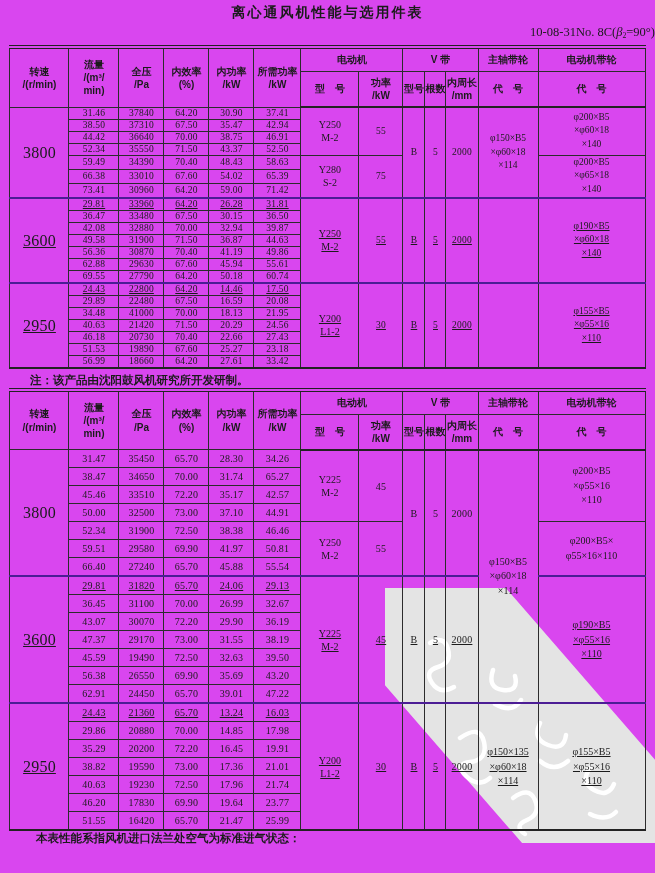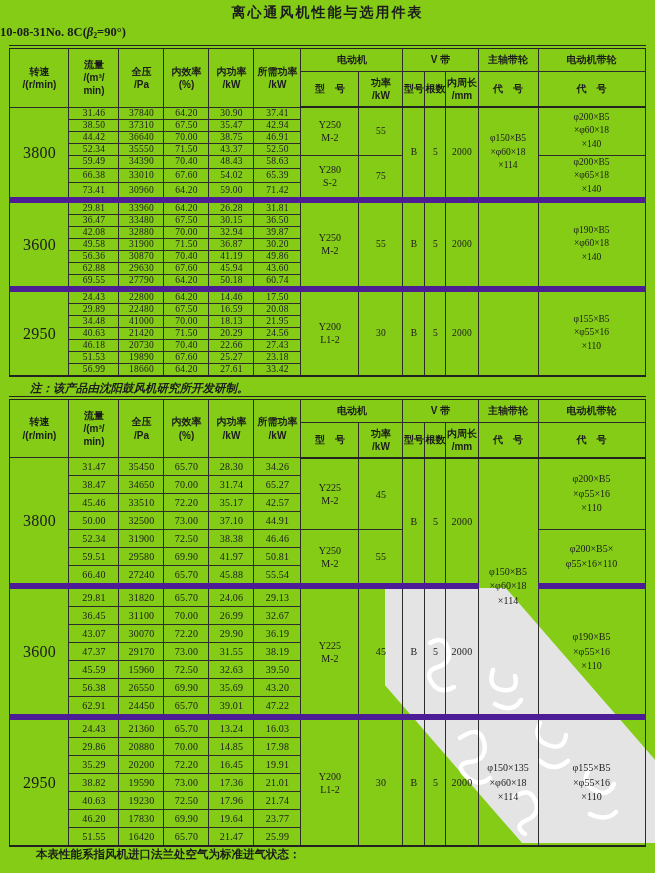--- a/index.html
+++ b/index.html
@@ -1,38 +1,38 @@
 <!DOCTYPE html>
 <html><head>
 <meta charset="utf-8">
 <style>
   html,body{margin:0;padding:0;background:#ffffff;}
   body{width:655px;height:873px;font-family:"Liberation Serif","DejaVu Serif",serif;color:#1b1b1b;}
-  .doc{position:relative;width:655px;height:873px;overflow:hidden;background:#84cc16;}
+  .doc{position:relative;width:655px;height:873px;overflow:hidden;background:#d946ef;}
   .watermark{position:absolute;left:385px;top:588px;z-index:0;pointer-events:none;}
   .title{position:relative;z-index:1;text-align:center;font-weight:bold;font-size:14px;letter-spacing:2px;padding-top:4px;}
-  .subtitle{position:relative;z-index:1;text-align:left;font-weight:bold;font-size:12.5px;margin:3px 0 5px 0;}
+  .subtitle{position:relative;z-index:1;text-align:right;font-weight:normal;font-size:12.5px;margin:3px 0 5px 0;}
   .it{font-style:italic;}
   .sb{font-size:0.62em;vertical-align:-0.25em;}
   table.perf{position:relative;z-index:1;border-collapse:collapse;table-layout:fixed;width:635px;margin:0 auto;
     border-left:1.5px solid #222;border-right:1.5px solid #222;
     border-top:4px double #222;border-bottom:2.5px solid #222;background:transparent;}
   table.perf td{border:1px solid #2c2c2c;text-align:center;vertical-align:middle;padding:0;overflow:hidden;}
   thead td{font-weight:bold;font-size:10px;line-height:1.12;font-family:"Liberation Sans","DejaVu Sans",sans-serif;}
   thead tr.hr1 td{height:22px;}
   thead tr.hr2 td{height:34px;border-bottom:2px solid #222;}
-  tr.blk td{border-top:6px solid #4c1d95;}
+  tr.blk td{border-top:2px solid #4c1d95;text-decoration:underline;}
   .t1 tbody td{font-size:9.5px;height:11px;line-height:11px;}
   .t2 tbody td{font-size:10px;height:17px;line-height:17px;}
   tbody td.num{letter-spacing:0.2px;}
   tbody td.speed{font-size:16px;}
   tbody td.model{font-size:10px;font-family:"Liberation Serif","DejaVu Serif",serif;}
   .ln{line-height:1.32;}
   .pulley .ln{line-height:1.45;text-align:center;}
-  .note{position:relative;z-index:1;font-size:11.5px;font-weight:bold;margin:4px 0 0 30px;font-style:italic;}
+  .note{position:relative;z-index:1;font-size:11.5px;font-weight:bold;margin:4px 0 0 30px;}
   .foot1{position:relative;z-index:1;font-size:11.5px;font-weight:bold;margin:0 0 0 36px;}
 </style>
 </head>
 <body>
 
 <div class="doc">
 
   <svg class="watermark" width="270" height="255" viewBox="0 0 270 255">
     <g transform="rotate(49 130 128)">
       <rect x="-60" y="51" width="380" height="155" rx="26" fill="#e4e4e4"></rect>
@@ -228,35 +228,35 @@
           <td class="num">32880</td>
           <td class="num">70.00</td>
           <td class="num">32.94</td>
           <td class="num">39.87</td>
         </tr>
         <tr>
           <td class="num">49.58</td>
           <td class="num">31900</td>
           <td class="num">71.50</td>
           <td class="num">36.87</td>
-          <td class="num">30.20</td>
+          <td class="num">44.63</td>
         </tr>
         <tr>
           <td class="num">56.36</td>
           <td class="num">30870</td>
           <td class="num">70.40</td>
           <td class="num">41.19</td>
           <td class="num">49.86</td>
         </tr>
         <tr>
           <td class="num">62.88</td>
           <td class="num">29630</td>
           <td class="num">67.60</td>
           <td class="num">45.94</td>
-          <td class="num">43.60</td>
+          <td class="num">55.61</td>
         </tr>
         <tr>
           <td class="num">69.55</td>
           <td class="num">27790</td>
           <td class="num">64.20</td>
           <td class="num">50.18</td>
           <td class="num">60.74</td>
         </tr>
         <tr class="blk">
           <td class="num speed" rowspan="7">2950</td>
@@ -507,21 +507,21 @@
         </tr>
         <tr>
           <td class="num">47.37</td>
           <td class="num">29170</td>
           <td class="num">73.00</td>
           <td class="num">31.55</td>
           <td class="num">38.19</td>
         </tr>
         <tr>
           <td class="num">45.59</td>
-          <td class="num">15960</td>
+          <td class="num">19490</td>
           <td class="num">72.50</td>
           <td class="num">32.63</td>
           <td class="num">39.50</td>
         </tr>
         <tr>
           <td class="num">56.38</td>
           <td class="num">26550</td>
           <td class="num">69.90</td>
           <td class="num">35.69</td>
           <td class="num">43.20</td>

